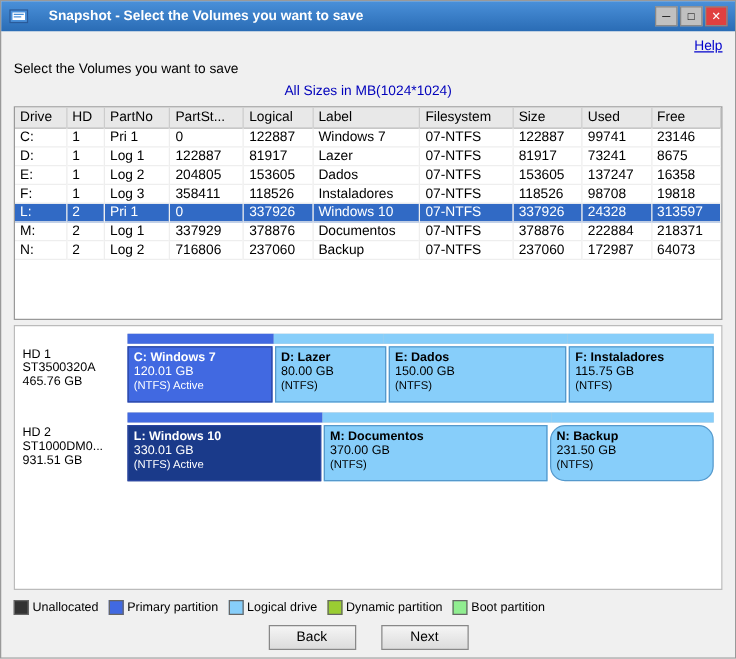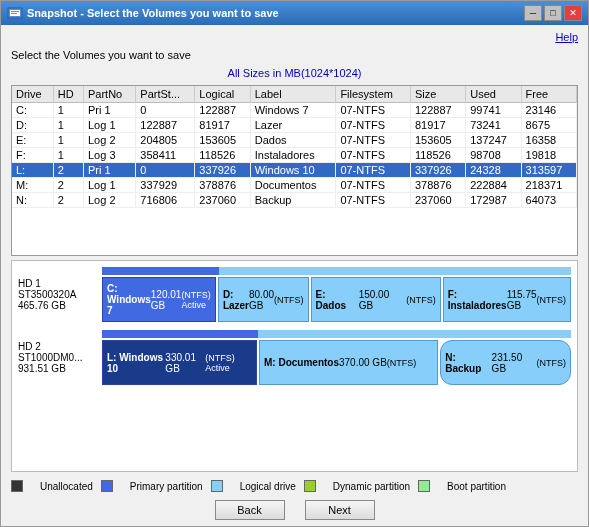--- a/index.html
+++ b/index.html
@@ -25,21 +25,21 @@
       padding: 4px 6px;
       display: flex;
       align-items: center;
       justify-content: space-between;
       height: 24px;
       flex-shrink: 0;
     }
     .title-bar-left {
       display: flex;
       align-items: center;
-      gap: 4px;
+      gap: 16px;
     }
     .title-icon {
       width: 16px;
       height: 16px;
     }
     .title-text {
       font-size: 11px;
       font-weight: bold;
     }
     .title-controls {
@@ -166,25 +166,24 @@
     .partitions-row {
       display: flex;
       gap: 2px;
       flex: 1;
     }
     .part-block {
       border: 1px solid #888;
       padding: 3px 4px;
       font-size: 10px;
       display: flex;
-      flex-direction: row;
+      flex-direction: column;
       justify-content: flex-start;
       min-height: 45px;
       cursor: pointer;
-      align-items: center;
     }
     .part-block.primary {
       background: #4169e1;
       color: white;
       border-color: #2a45a0;
     }
     .part-block.logical {
       background: #87cefa;
       color: #000;
       border-color: #5599cc;
@@ -207,21 +206,21 @@
       display: flex;
       align-items: center;
       gap: 8px;
       font-size: 10px;
       margin-top: 4px;
       flex-shrink: 0;
     }
     .legend-item {
       display: flex;
       align-items: center;
-      gap: 17px;
+      gap: 3px;
     }
     .legend-box {
       width: 12px;
       height: 12px;
       border: 1px solid #666;
       display: inline-block;
       flex-shrink: 0;
     }
     .buttons-row {
       display: flex;

